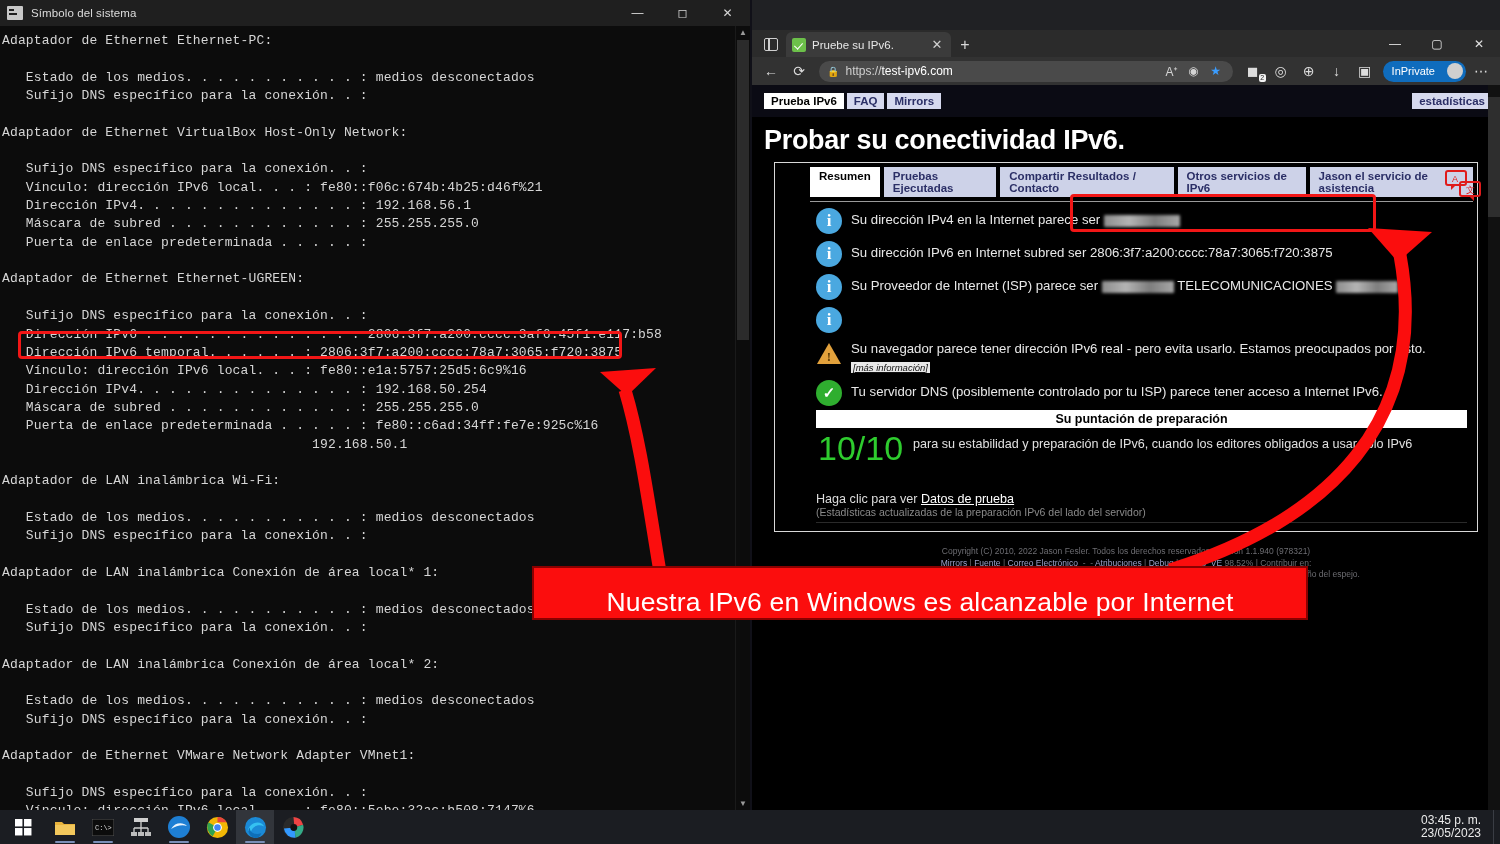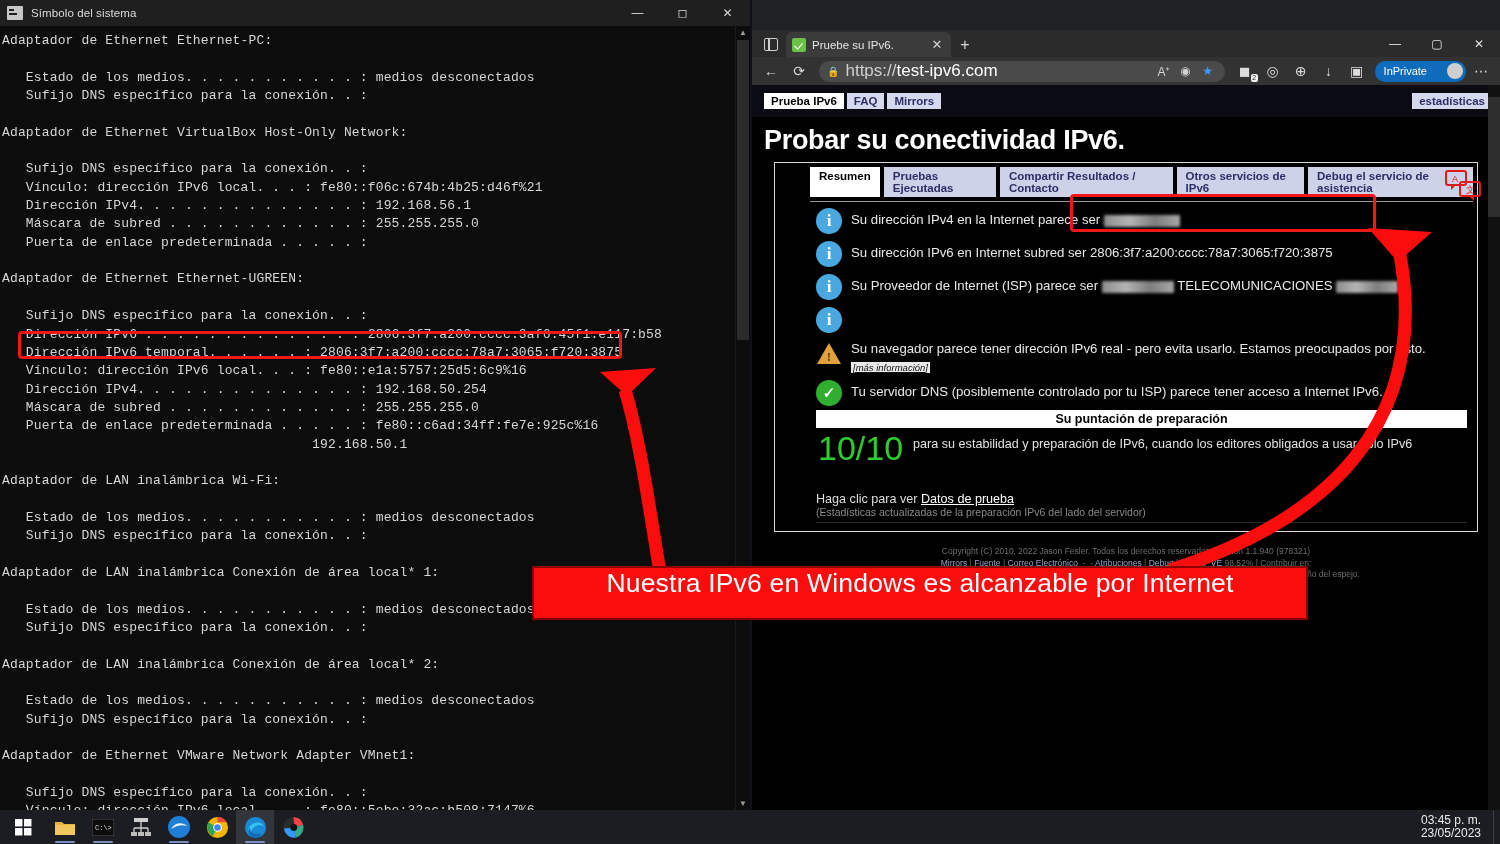--- a/index.html
+++ b/index.html
@@ -34,25 +34,25 @@
   .b-tab .lbl{color:#e6e6e6;font-size:11.5px;flex:1;overflow:hidden;white-space:nowrap;}
   .b-tab .x{color:#d0d0d0;font-size:13px;width:16px;text-align:center;}
   .b-newtab{color:#d8d8d8;font-size:16px;width:28px;text-align:center;line-height:24px;}
   .b-winbtns{margin-left:auto;display:flex;}
   .b-winbtn{width:42px;height:27px;display:flex;align-items:center;justify-content:center;color:#e2e2e2;font-size:12px;}
 
   .b-navbar{height:28px;background:#323232;display:flex;align-items:center;padding:0 6px;gap:2px;}
   .nav-ico{width:26px;height:24px;display:flex;align-items:center;justify-content:center;color:#dcdcdc;font-size:14px;flex:none;}
   .urlbar{flex:1;height:21px;background:#4a4a4a;border-radius:11px;display:flex;align-items:center;padding:0 6px;margin:0 5px;box-sizing:border-box;}
   .urlbar .lock{font-size:10px;color:#d0d0d0;margin:0 6px 0 2px;}
-  .urlbar .url{font-size:17px;color:#cfcfcf;flex:1;}
+  .urlbar .url{font-size:12px;color:#cfcfcf;flex:1;}
   .urlbar .url b{color:#fff;font-weight:400;}
   .urlbar .r-ico{width:22px;text-align:center;font-size:12px;color:#d4d4d4;}
   .urlbar .r-ico.star{color:#3b9dff;}
-  .inpriv{height:21px;background:#0f6cbd;border-radius:11px;display:flex;align-items:center;gap:20px;padding:0 3px 0 9px;margin-left:3px;}
+  .inpriv{height:21px;background:#0f6cbd;border-radius:11px;display:flex;align-items:center;gap:12px;padding:0 3px 0 9px;margin-left:3px;}
   .inpriv .t{color:#fff;font-size:11px;}
   .inpriv .av{width:16px;height:16px;border-radius:50%;background:#cfcfcf;}
   .badge{position:relative;}
   .badge .cnt{position:absolute;right:0px;bottom:1px;background:#f3f3f3;color:#222;font-size:7px;border-radius:2px;padding:0 1.5px;line-height:8px;}
 
   
   .page{position:relative;height:755px;background:#000;overflow:hidden;}
   .site-nav{height:32px;background:#0b0b14;display:flex;align-items:center;padding:0 8px 0 12px;gap:3px;}
   .snav{font-size:11.5px;font-weight:bold;padding:2px 7px;}
   .snav.active{background:#fff;color:#000;}
@@ -87,21 +87,21 @@
   .statsnote{color:#8a8a8a;font-size:10.5px;border-bottom:1px solid #2a2a2a;padding-bottom:4px;}
 
   .foot{margin-top:14px;text-align:center;color:#6d6d72;font-size:8.5px;line-height:11.5px;}
   .foot a{color:#9aa0c8;text-decoration:underline;}
   .foot .bl{display:inline-block;background:#777;filter:blur(1.2px);height:7px;vertical-align:middle;}
   .pg-scroll{position:absolute;right:0;top:0;width:12px;height:755px;background:#111;}
   .pg-scroll .thumb{position:absolute;top:12px;left:0;width:12px;height:120px;background:#2e2e2e;}
 
   
   .hl{position:absolute;border:3.5px solid #f21616;border-radius:4px;pointer-events:none;}
-  .banner{position:absolute;left:532px;top:566px;width:772px;height:50px;background:#fb0d0d;border:2px solid #8a0000;display:flex;align-items:flex-start;justify-content:center;}
+  .banner{position:absolute;left:532px;top:566px;width:772px;height:50px;background:#fb0d0d;border:2px solid #8a0000;display:flex;align-items:flex-end;justify-content:center;}
   .banner span{color:#fff;font-size:26.5px;letter-spacing:.2px;}
   svg.anno{position:absolute;left:0;top:0;width:1500px;height:844px;pointer-events:none;}
 
   
   .taskbar{position:absolute;left:0;bottom:0;width:1500px;height:34px;background:#1b1d22;display:flex;align-items:center;}
   .tb-start{width:46px;height:34px;display:flex;align-items:center;justify-content:center;}
   .tb-item{width:38px;height:34px;display:flex;align-items:center;justify-content:center;position:relative;}
   .tb-item.active{background:#32353b;}
   .tb-item .ul{position:absolute;bottom:1px;left:9px;width:20px;height:2px;background:#7a8fb8;border-radius:1px;}
   .tb-clock{margin-left:auto;text-align:right;color:#eaeaea;font-size:12px;line-height:13px;padding-right:12px;}
@@ -235,21 +235,21 @@
         <path d="M30 27 L30 32 L25 27 Z" fill="#e01b1b"></path>
         <text x="22" y="24" font-size="9" fill="#e01b1b" font-family="Liberation Sans">文</text>
       </svg>
 
       <div class="panel">
         <div class="ptabs">
           <div class="ptab active">Resumen</div>
           <div class="ptab plain">Pruebas Ejecutadas</div>
           <div class="ptab plain">Compartir Resultados / Contacto</div>
           <div class="ptab plain">Otros servicios de IPv6</div>
-          <div class="ptab plain">Debug el servicio de asistencia</div>
+          <div class="ptab plain">Jason el servicio de asistencia</div>
         </div>
 
         <div class="panel-inner">
 
           <div class="row">
             <div class="ic">i</div>
             <div class="rt"><span>Su dirección IPv4 en la Internet parece ser </span><span class="blur" style="width:76px"></span></div>
           </div>
 
           <div class="row">

